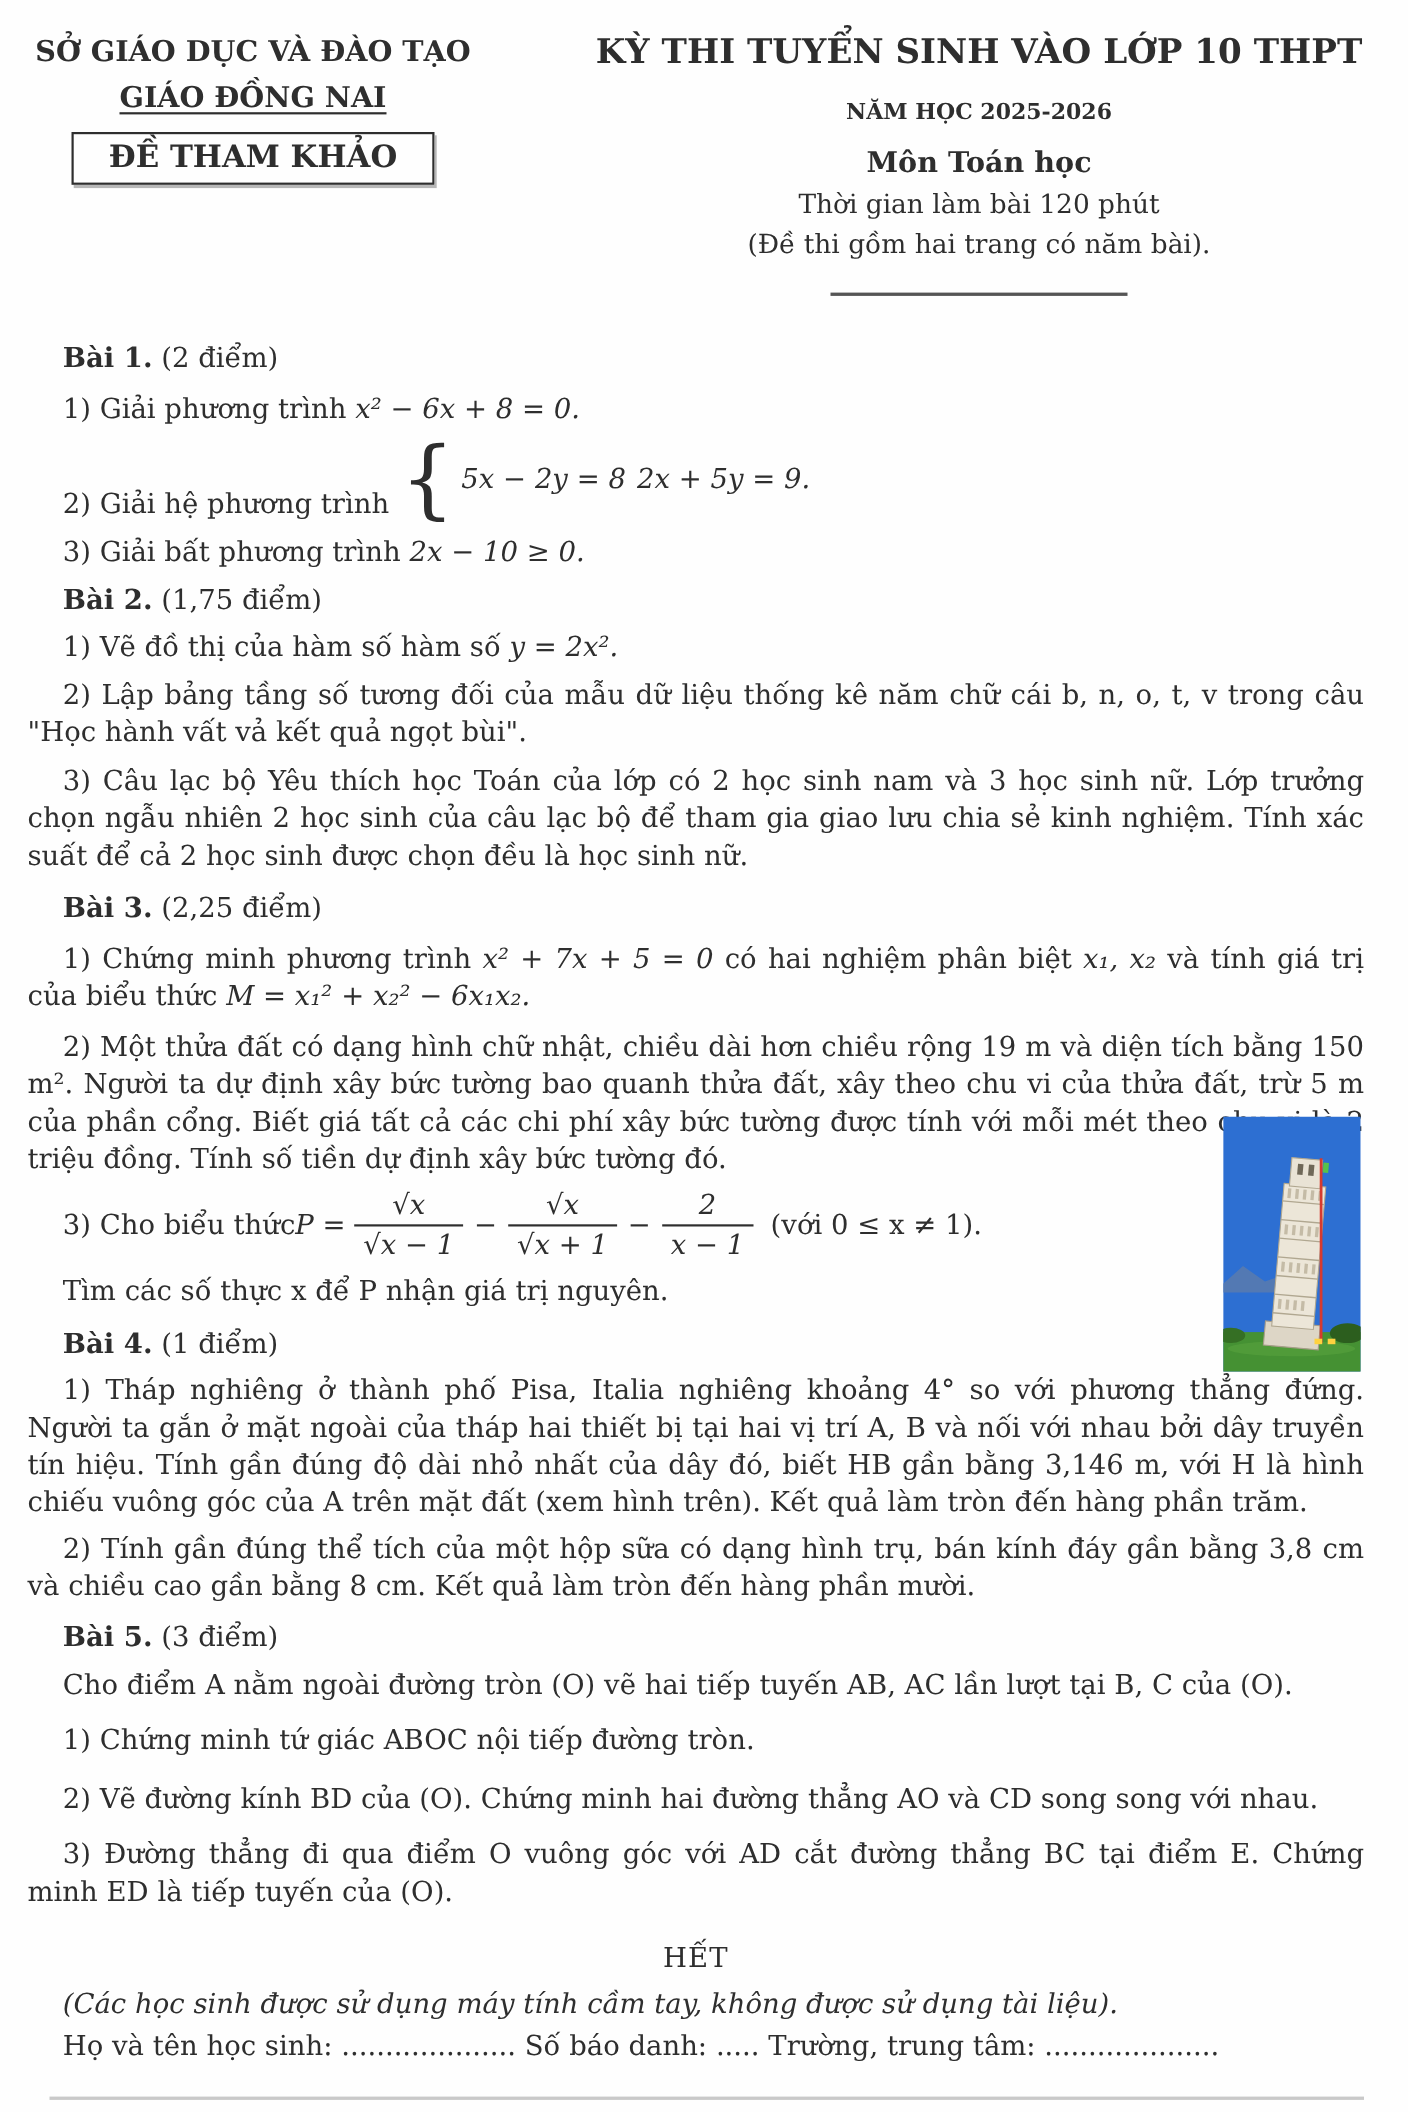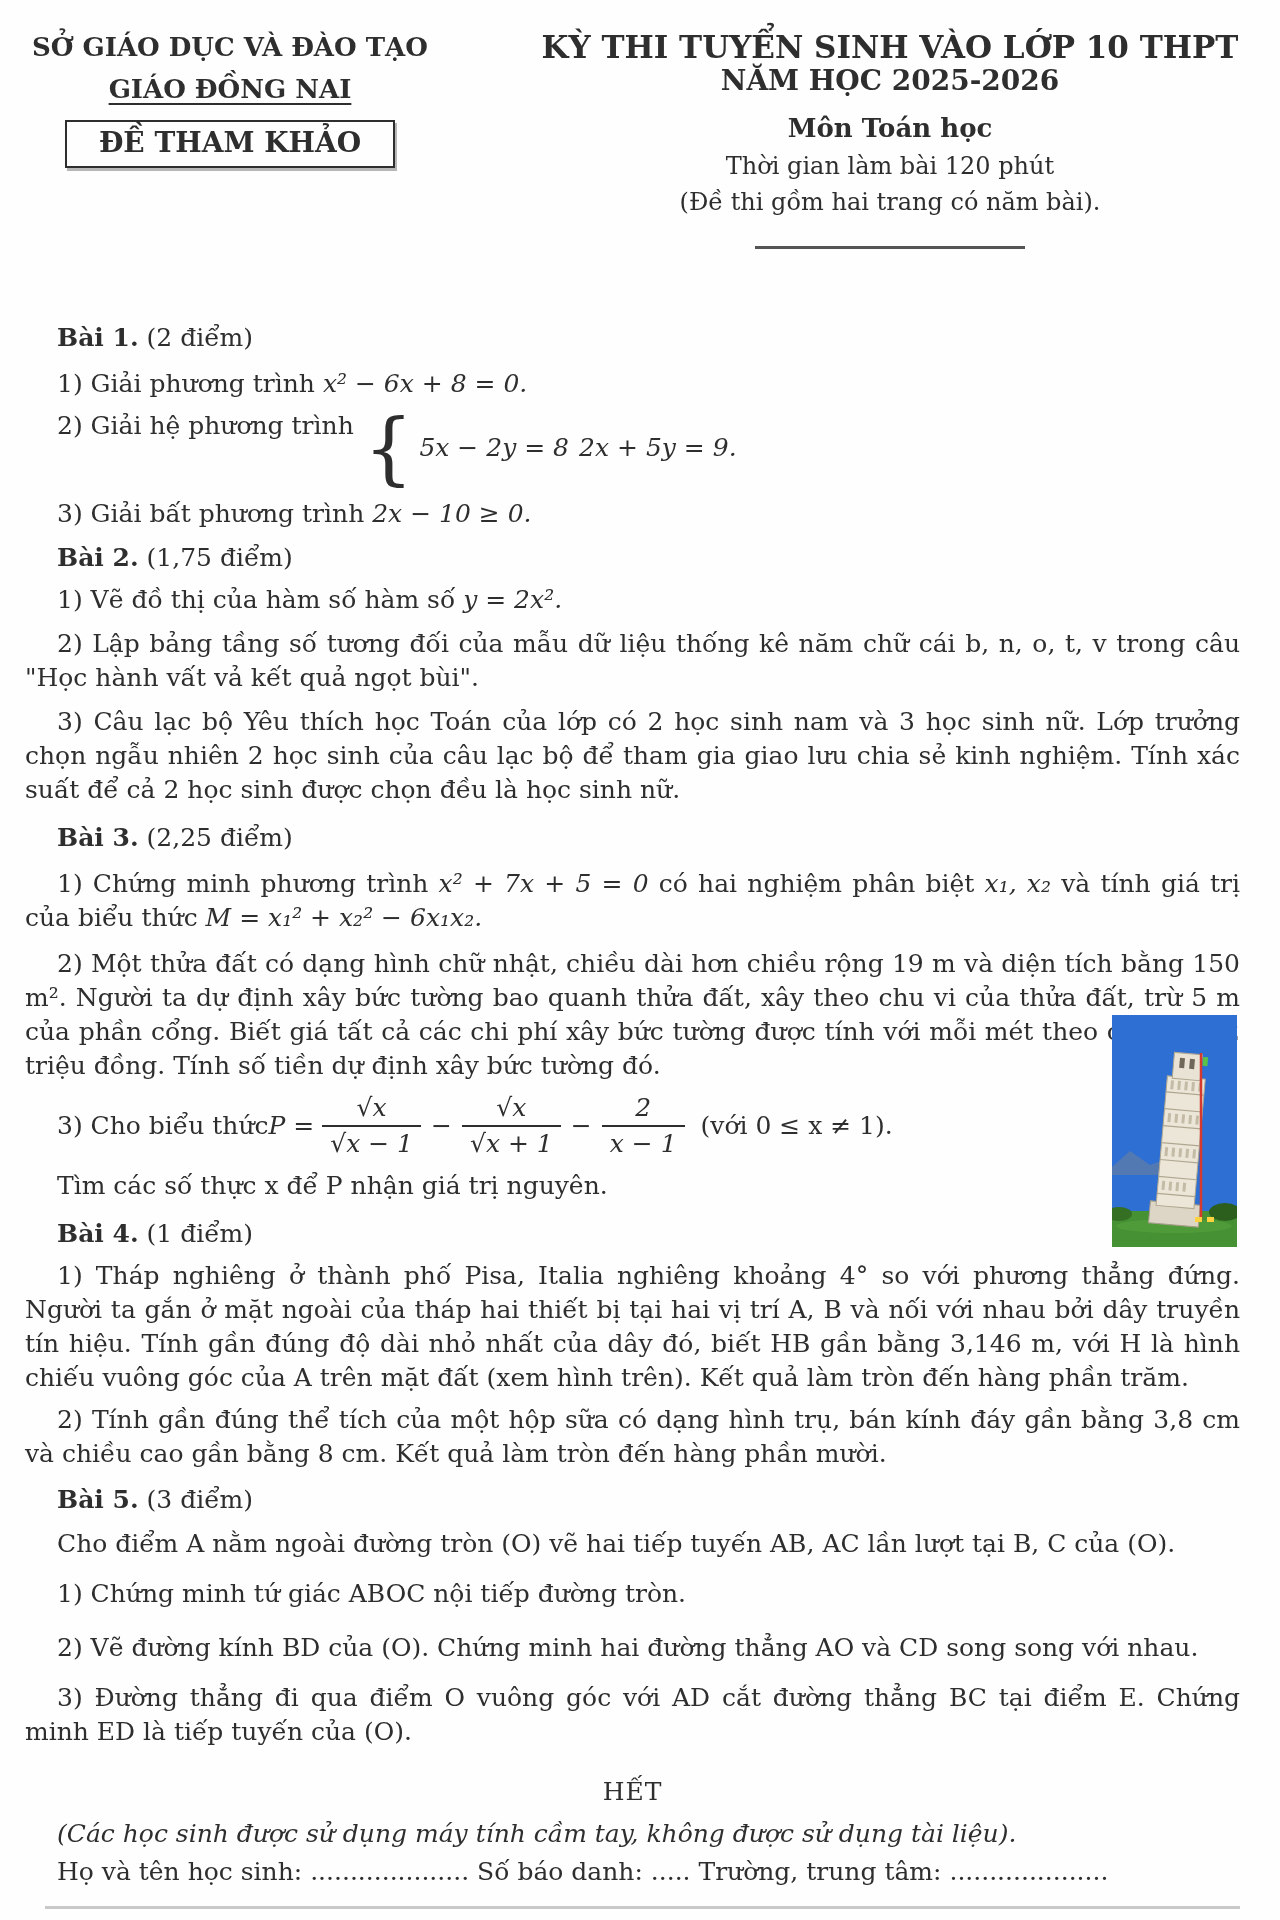--- a/index.html
+++ b/index.html
@@ -11,46 +11,46 @@
   
   .hdr{display:flex;padding-top:30px;}
   .h-left{width:400px;margin-left:30px;text-align:center;flex:none;}
   .h-right{width:780px;margin-left:70px;text-align:center;flex:none;}
   .hl1{font-size:26px;font-weight:bold;line-height:34px;}
   .hl2{font-size:26px;font-weight:bold;line-height:34px;margin-top:8px;
        text-decoration:underline;text-decoration-thickness:2px;text-underline-offset:5px;}
   .hl-box{display:inline-block;margin-top:14px;border:2px solid #2e2e2e;
        box-shadow:2px 3px 0 rgba(0,0,0,.28);padding:4px 32px 7px;font-size:28px;font-weight:bold;}
   .hr1{font-size:31px;font-weight:bold;line-height:34px;}
-  .hr2{font-size:28px;font-weight:bold;line-height:34px;margin-top:0;}
+  .hr2{font-size:20px;font-weight:bold;line-height:34px;margin-top:20px;}
   .hr3{font-size:26px;font-weight:bold;line-height:32px;margin-top:14px;}
   .hr4{font-size:24px;line-height:32px;margin-top:6px;}
   .hr5{font-size:24px;line-height:32px;margin-top:4px;}
   .hrule{width:270px;border-top:3px solid #555;margin:28px auto 0;}
   
   .content{padding:0 40px 0 25px;font-size:25px;line-height:34px;text-align:justify;}
   .content p{margin:0;text-indent:32px;}
   .bai-h{font-size:25px;}
   .bai-h .b{font-weight:bold;}
   .math{font-style:italic;}
   
-  .sys-row{display:flex;align-items:flex-start;padding-left:32px;text-indent:0 !important;margin-top:8px !important;}
+  .sys-row{display:flex;align-items:flex-end;padding-left:32px;text-indent:0 !important;margin-top:8px !important;}
   .system{display:inline-flex;align-items:center;margin-left:10px;}
   .brace{font-size:78px;font-weight:400;line-height:78px;margin-right:6px;color:#2e2e2e;
          font-family:"DejaVu Serif",serif;}
   .eqs{display:inline-flex;gap:10px;text-align:left;}
   
   .formula-row{display:flex;align-items:center;padding-left:32px;text-indent:0 !important;flex-wrap:nowrap;}
   .frac{display:inline-block;text-align:center;vertical-align:middle;margin:0 8px;}
   .frac .num{display:block;padding:0 8px 2px;border-bottom:2px solid #2e2e2e;line-height:30px;}
   .frac .den{display:block;padding:2px 8px 0;line-height:30px;}
   .fr-op{margin:0 2px;}
   .cond{margin-left:8px;}
   
-  .content{margin-top:72px;}
+  .content{margin-top:40px;}
   .m-h1{margin-top:0 !important;}
   .m-p11{margin-top:12px !important;}
   .m-p13{margin-top:10px !important;}
   .m-h2{margin-top:10px !important;}
   .m-p21{margin-top:8px !important;}
   .m-p22{margin-top:10px !important;}
   .m-p23{margin-top:10px !important;}
   .m-h3{margin-top:14px !important;}
   .m-p31{margin-top:12px !important;}
   .m-p32{margin-top:12px !important;margin-right:345px;}

